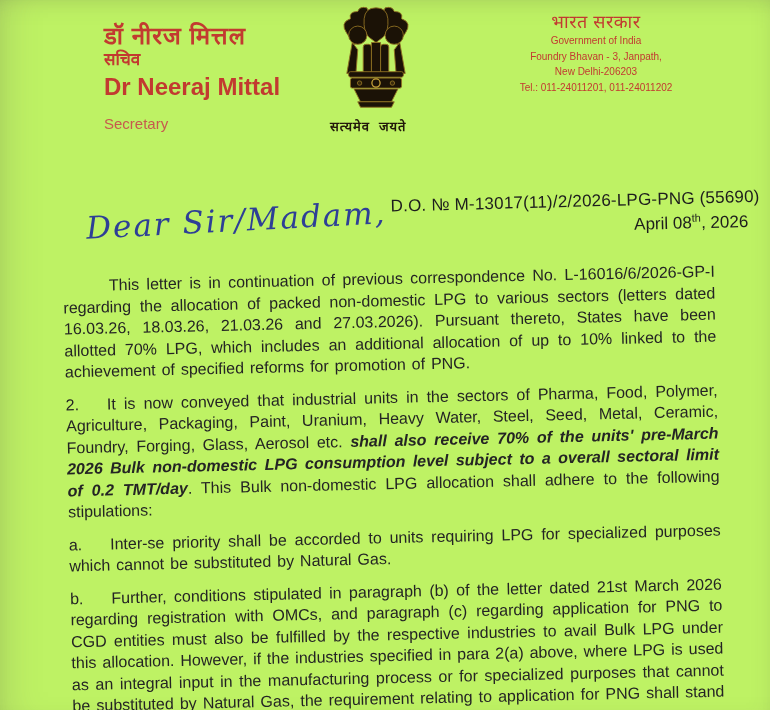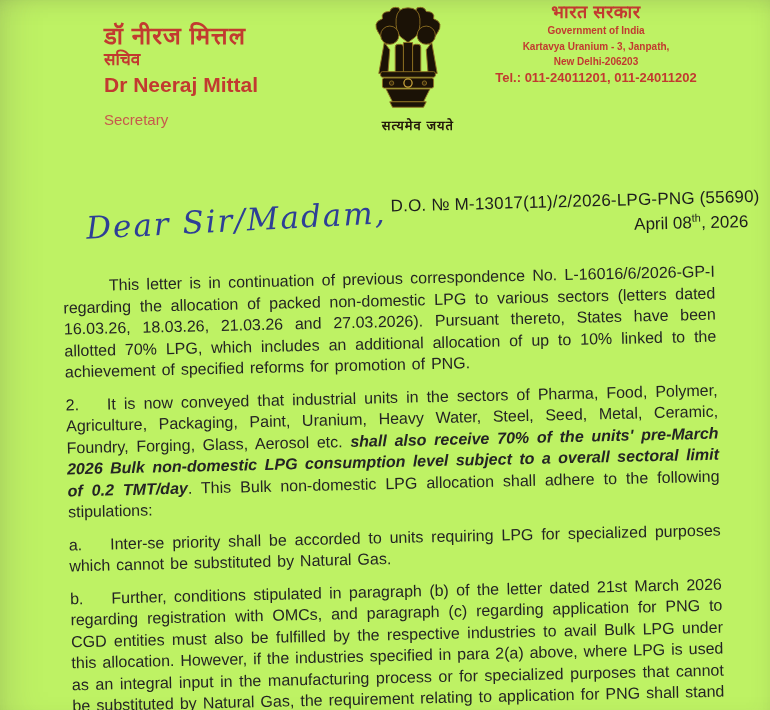--- a/index.html
+++ b/index.html
@@ -13,38 +13,39 @@
                inset 0 18px 30px -26px rgba(90,85,80,.35),
                inset -14px 0 30px -26px rgba(90,85,80,.25);
   }
   
   .official{
     position:absolute;left:104px;top:22px;
     color:#c23a30;line-height:1.15;
   }
   .official .name-hi{font-size:24px;font-weight:bold;letter-spacing:1px;}
   .official .title-hi{font-size:17px;font-weight:bold;margin-top:0;}
-  .official .name-en{font-size:21px;font-weight:bold;margin-top:4px;}
+  .official .name-en{font-size:24px;font-weight:bold;margin-top:4px;}
   .official .title-en{font-size:15px;color:#c75a4d;margin-top:14px;}
 
   .emblem-wrap{
-    position:absolute;left:338px;top:6px;width:116px;
-    text-align:right;
+    position:absolute;left:330px;top:6px;width:116px;
+    text-align:left;
+    font-family:Liberation Mono, monospace;
   }
   .emblem-wrap .motto{
     font-size:13px;color:#22180a;margin-top:2px;font-weight:bold;letter-spacing:1px;
   }
 
   .ministry{
-    position:absolute;right:16px;top:2px;width:316px;
-    text-align:center;color:#c23a30;font-weight:bold;
+    position:absolute;right:16px;top:12px;width:316px;
+    text-align:center;color:#c23a30;
   }
   .ministry .hi{font-size:18px;line-height:21px;letter-spacing:.5px;}
   .ministry .en{font-size:10px;line-height:15.5px;}
-  .ministry .tel{font-size:13px;line-height:15px;}
+  .ministry .tel{font-size:10px;line-height:15px;}
   .ministry .email{font-size:13.5px;line-height:15px;position:relative;z-index:1;}
 
   
   .refblock{
     position:absolute;left:372px;top:192px;width:388px;
     transform:rotate(-1.5deg);
     color:#1d1d1d;z-index:2;text-align:right;
   }
   .refblock .do-number{font-size:17px;white-space:nowrap;letter-spacing:.2px;}
   .refblock .date{font-size:17px;margin-top:3px;padding-right:12px;}
@@ -114,21 +115,21 @@
           <path d="M30,105 h40 l-3,6 h-34 z"></path>
         </g>
       </svg>
     </span>
     <div class="motto">सत्यमेव जयते</div>
   </div>
 
   <div class="ministry">
     <div class="hi">भारत सरकार</div>
     <div class="en">Government of India</div>
-    <div class="en">Kartavya Uranium - 3, Janpath,</div>
+    <div class="en">Foundry Bhavan - 3, Janpath,</div>
     <div class="en">New Delhi-206203</div>
     <div class="tel">Tel.: 011-24011201, 011-24011202</div>
   </div>
 
   <div class="refblock">
     <div class="do-number">D.O. № M-13017(11)/2/2026-LPG-PNG (55690)</div>
     <div class="date"><span>April 08</span><sup>th</sup><span>, 2026</span></div>
   </div>
 
   <div class="salutation">Dear Sir/Madam,</div>

